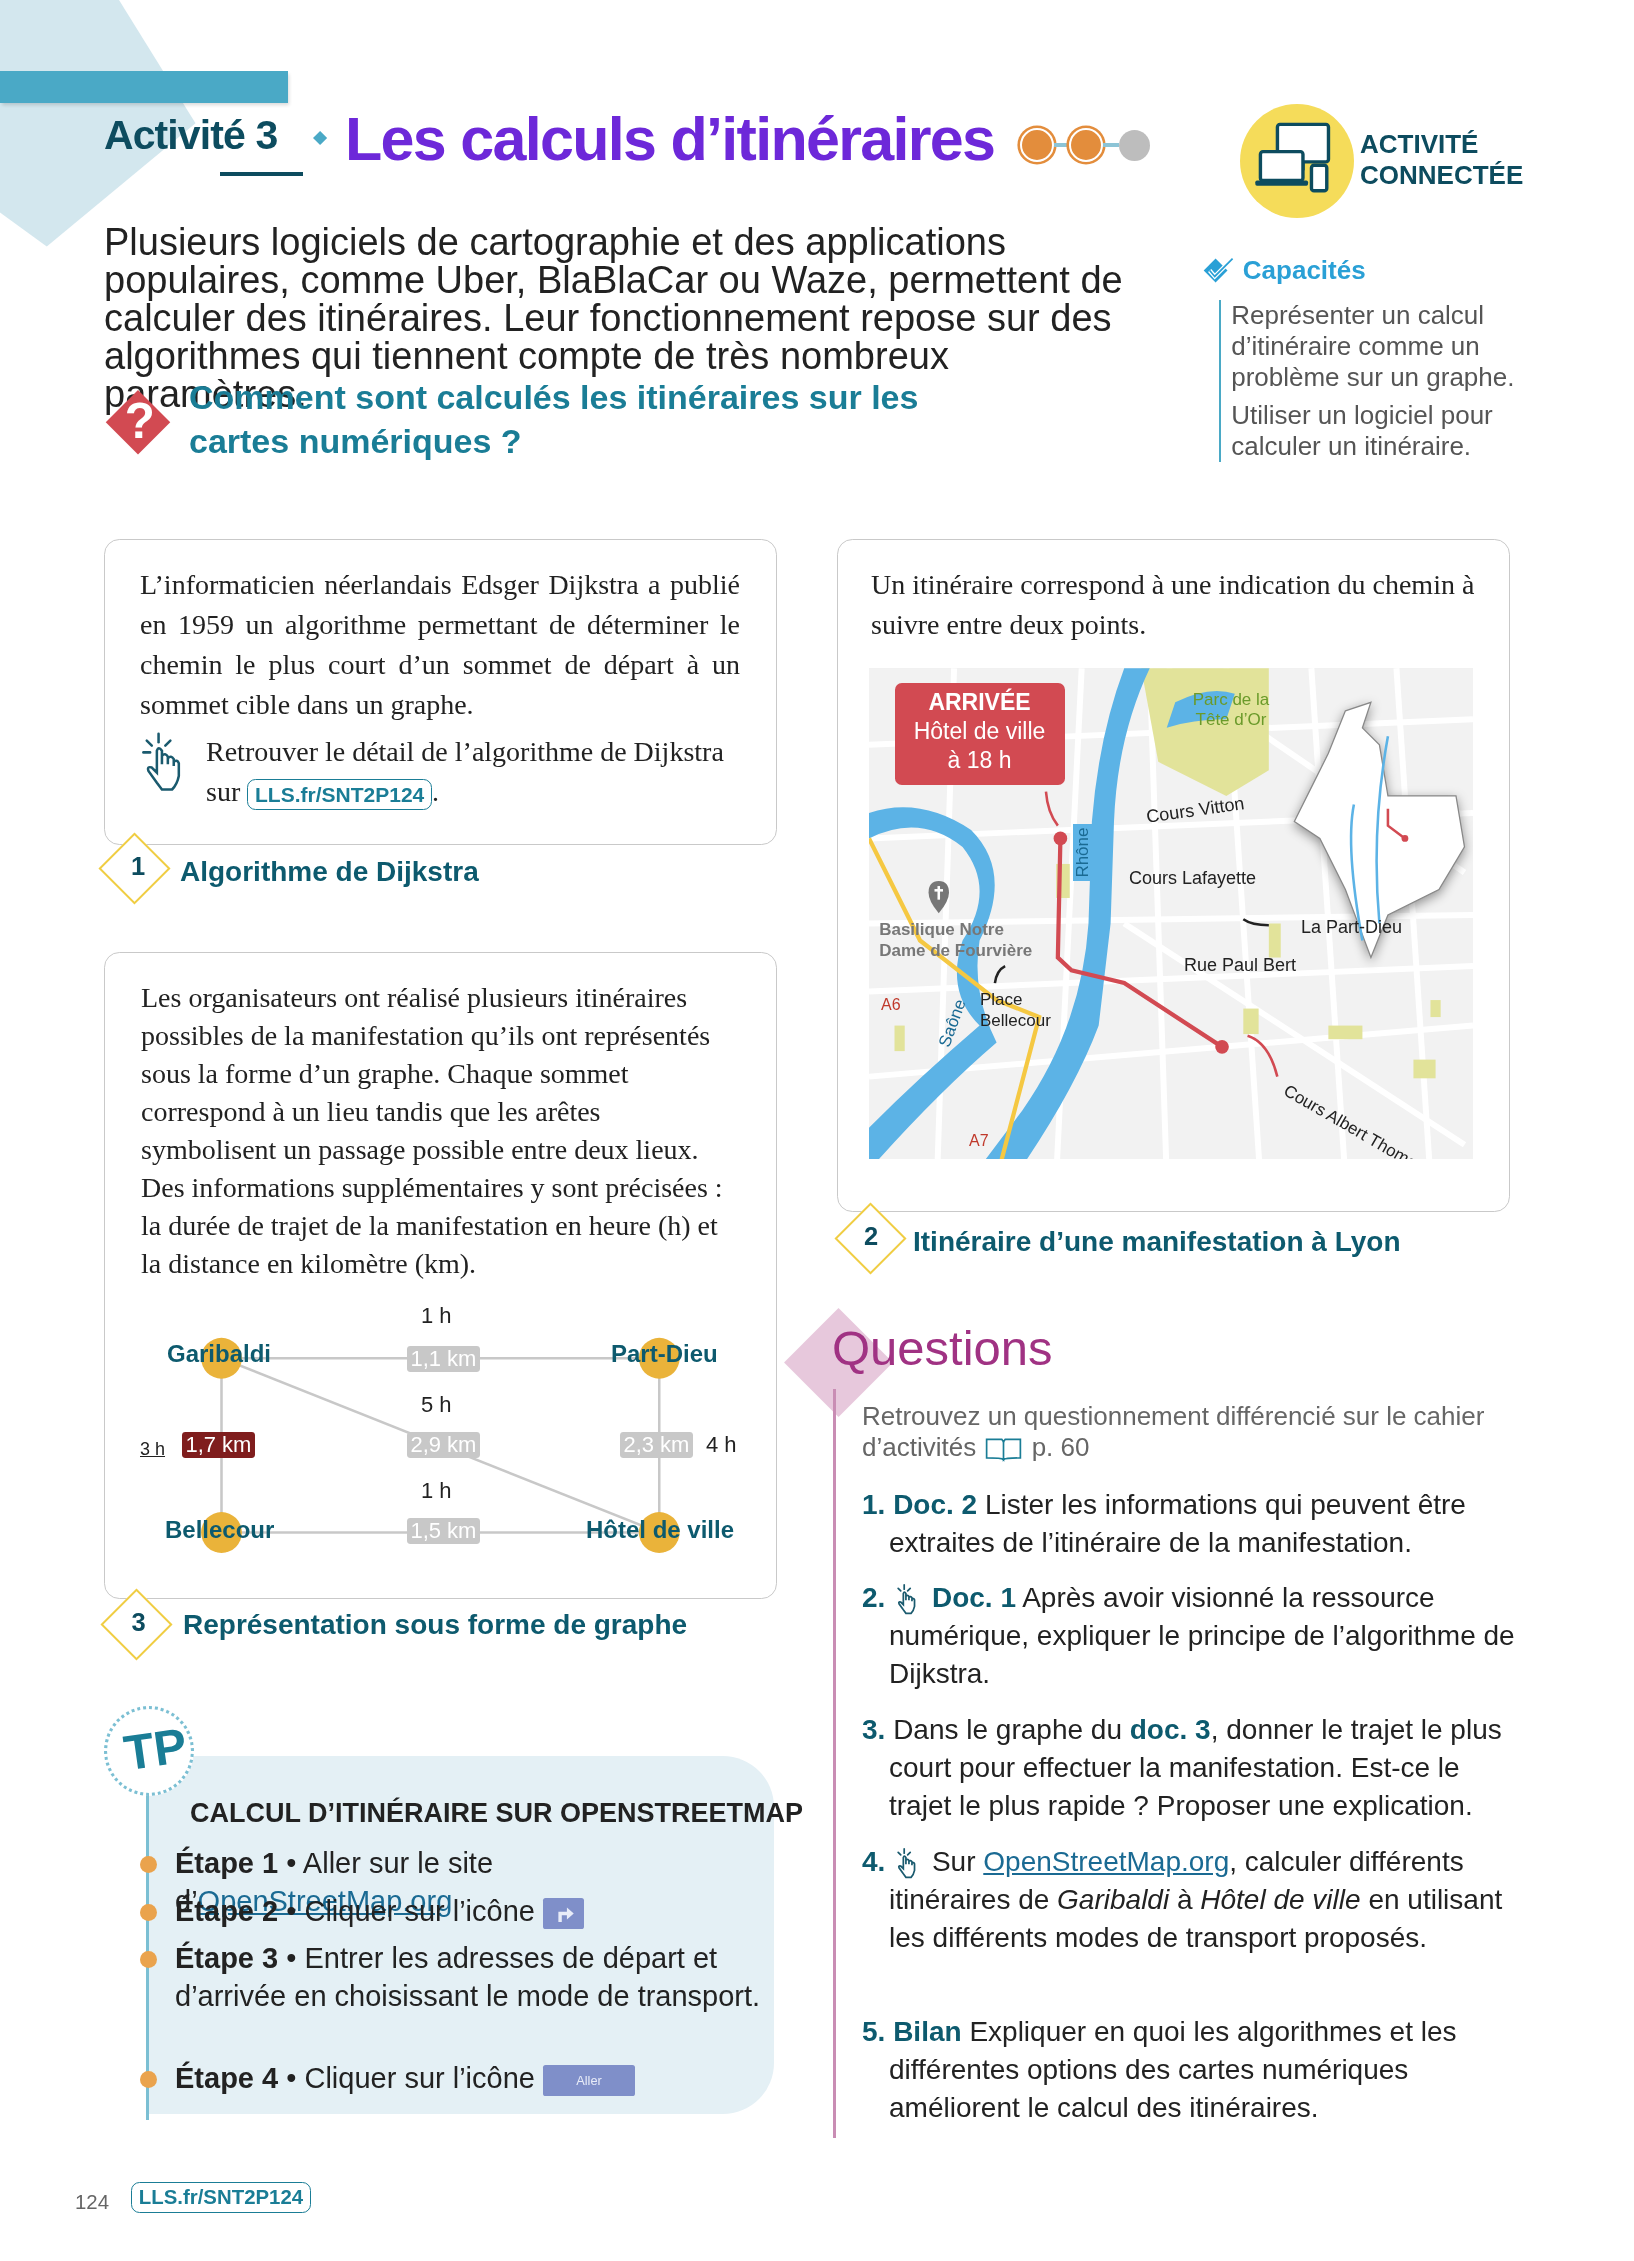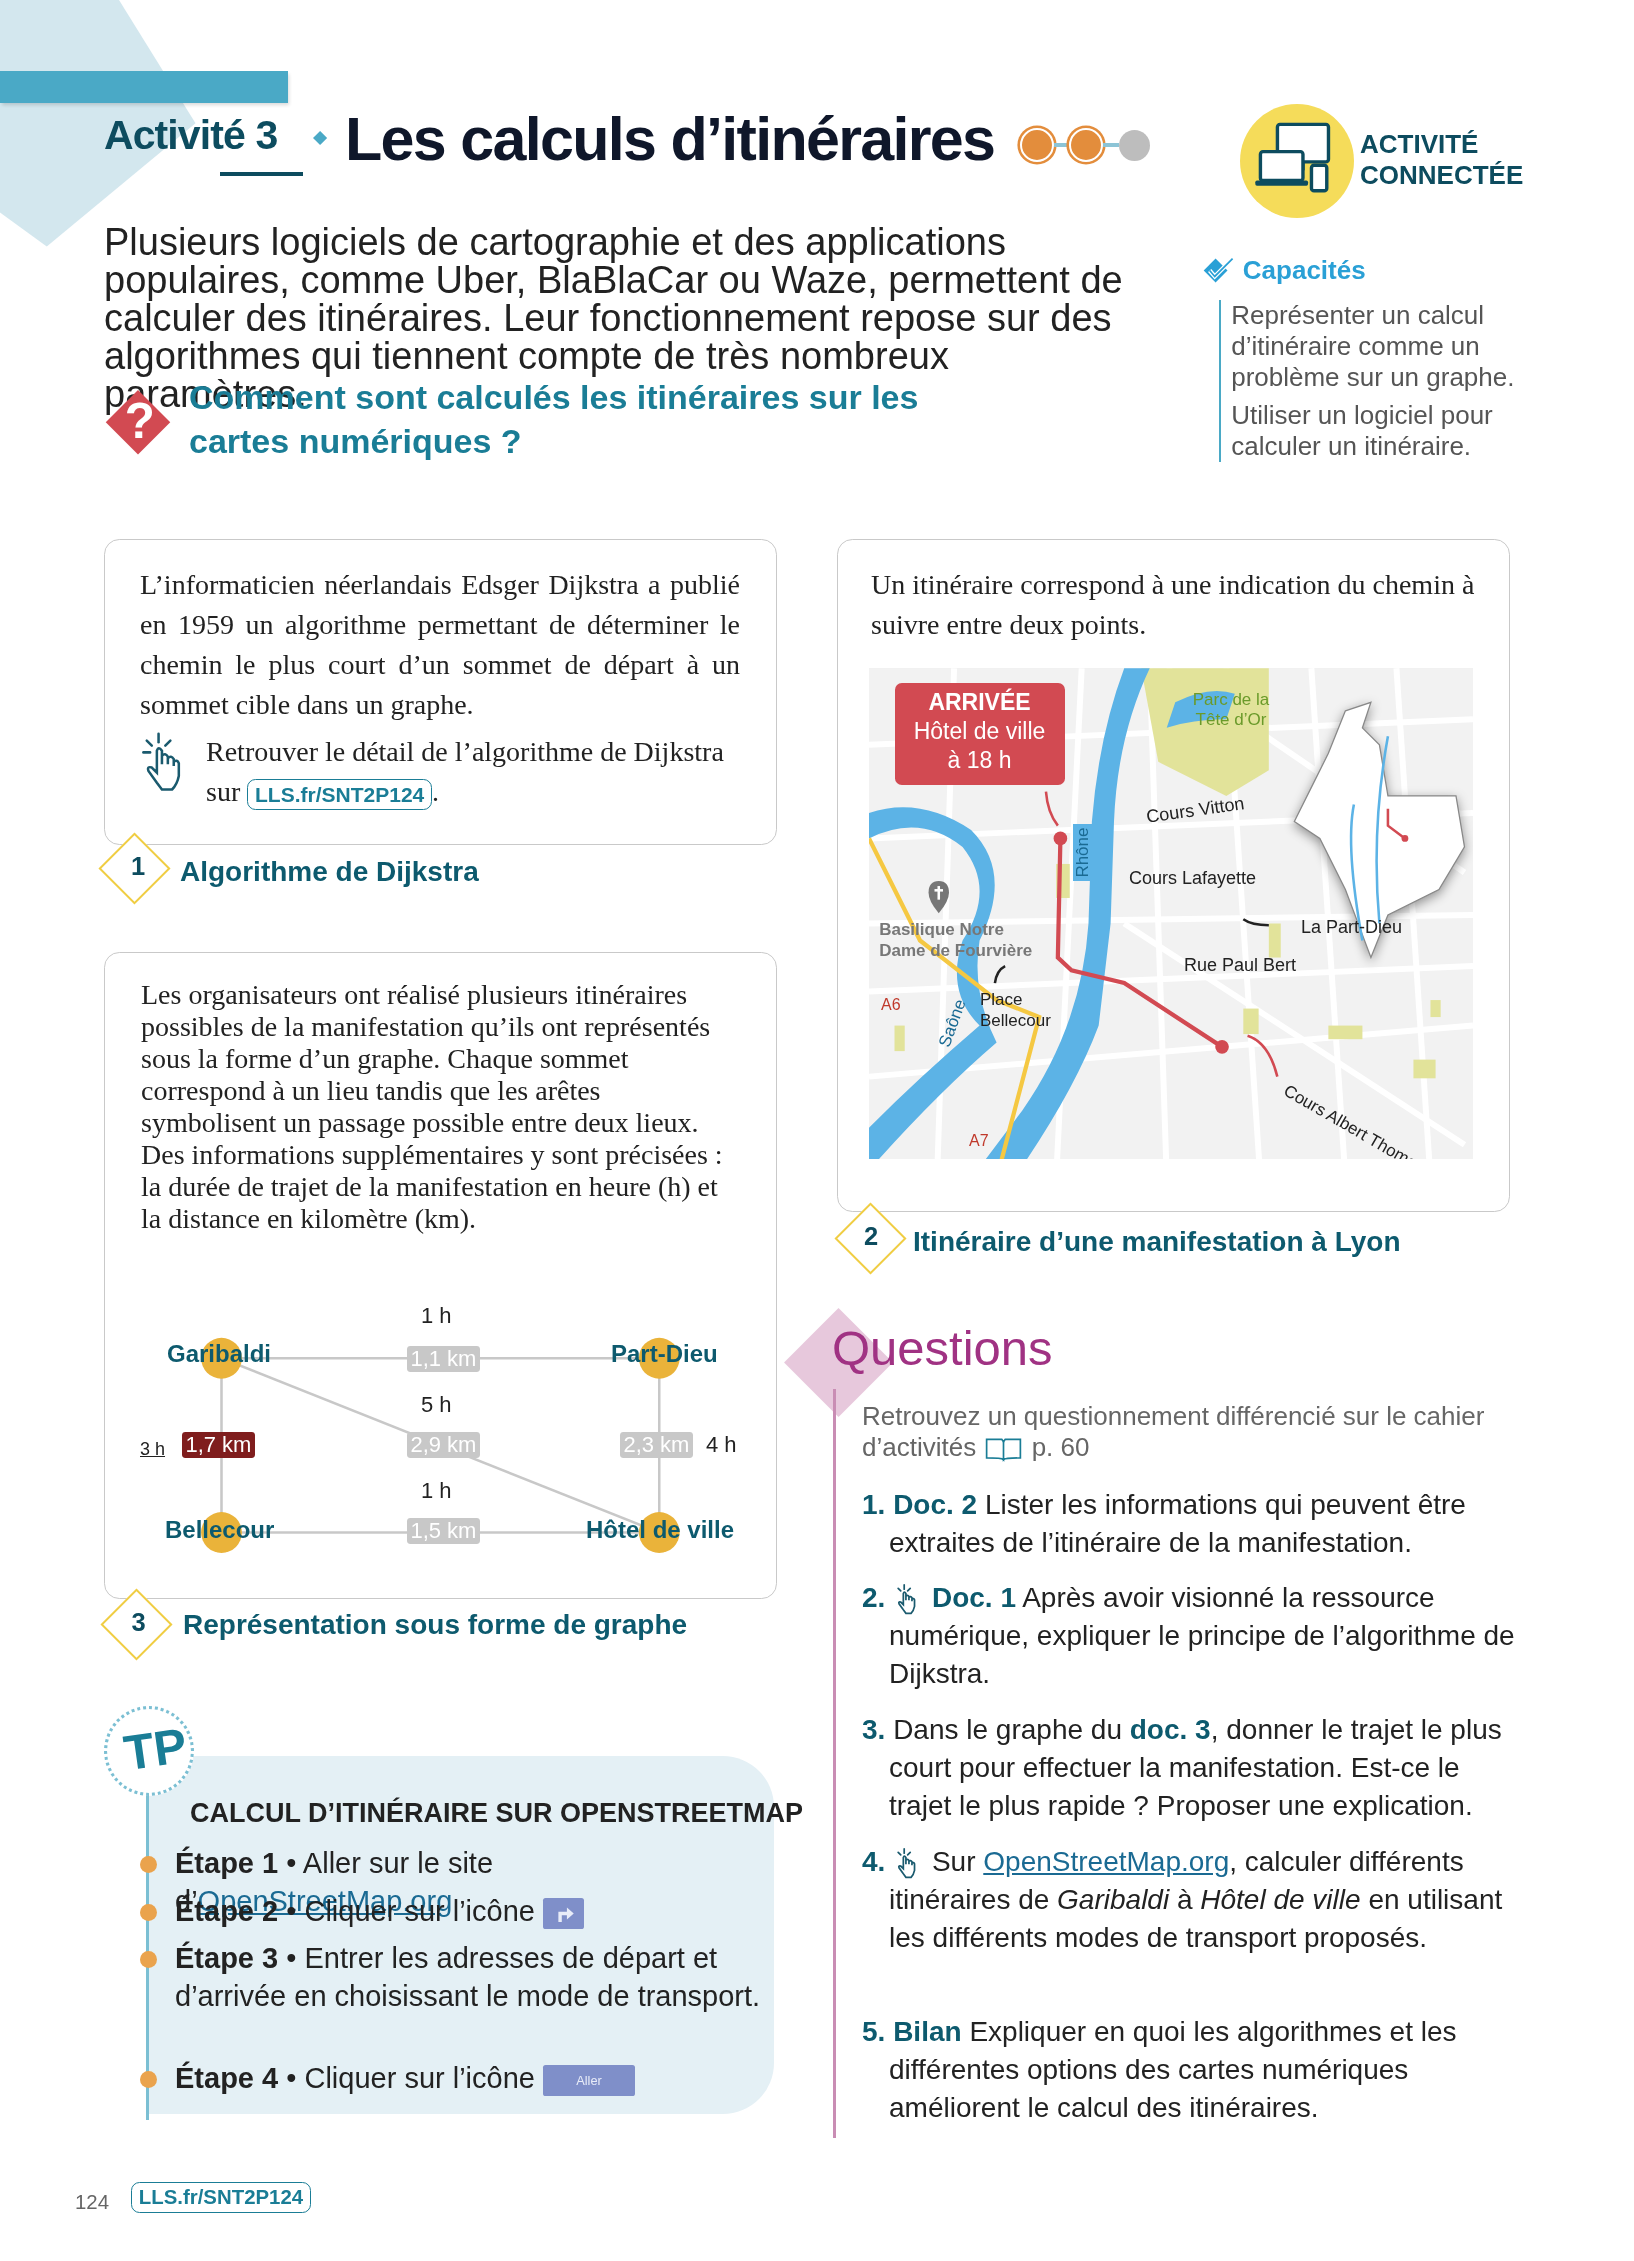--- a/index.html
+++ b/index.html
@@ -4,21 +4,21 @@
 <style>
   * { box-sizing: border-box; margin: 0; padding: 0; }
   html, body { width: 1635px; height: 2261px; background: #ffffff; overflow: hidden; }
   body { position: relative; font-family: "Liberation Sans Narrow", "Liberation Sans", "DejaVu Sans", sans-serif; color: #222; }
   .abs { position: absolute; }
   .corner-bar { position: absolute; left: 0; top: 71px; width: 288px; height: 32px; background: #4aa9c6; box-shadow: 1.7px 2.6px 3.4px rgba(0,0,0,0.15); }
 
   .act-label { left: 104px; top: 112px; font-size: 41px; font-weight: bold; color: #0d4c5f; letter-spacing: -0.9px; font-family: "Liberation Sans", sans-serif; }
   .act-underline { left: 220px; top: 172px; width: 83px; height: 4.3px; background: #0d4c5f; }
   .act-dot { left: 315px; top: 133px; width: 10.2px; height: 10.2px; background: #4aa9c6; transform: rotate(45deg); }
-  .title { left: 345px; top: 104px; font-size: 61px; font-weight: bold; color: #0f172a; letter-spacing: -1.7px; font-family: "Liberation Sans", sans-serif; }
+  .title { left: 345px; top: 104px; font-size: 61px; font-weight: bold; color: #6d28d9; letter-spacing: -1.7px; font-family: "Liberation Sans", sans-serif; }
   .diff { left: 1020px; top: 128px; display: flex; align-items: center; }
   .diff .dot { width: 34px; height: 34px; border-radius: 50%; background: #e38d3c; border: 2.6px solid #fff; box-shadow: 0 0 0 2.6px #e38d3c; }
   .diff .dot.off { background: #bdbdbd; box-shadow: none; border: none; width: 31px; height: 31px; }
   .diff .link { width: 15.3px; height: 3.4px; background: #8cc4d6; }
 
   .conn-circle { left: 1240px; top: 104px; width: 114px; height: 114px; border-radius: 50%; background: #f5dc5a; }
   .conn-text { left: 1360px; top: 129px; font-size: 26px; font-weight: bold; color: #0d4c5f; line-height: 31px; }
 
   .intro { left: 104px; top: 223px; width: 1047px; font-size: 38px; line-height: 38px; color: #222; }
 
@@ -40,21 +40,21 @@
 
   .cap-diamond { width: 51px; height: 51px; border: 2.6px solid #f0cd42; transform: rotate(45deg); background: #fff; }
   .cap-num { font-size: 25.5px; font-weight: bold; color: #0d4c5f; }
   .caption { font-size: 28px; font-weight: bold; color: #0d5a6e; }
 
   .doc2 { left: 837px; top: 539px; width: 673px; height: 673px; }
   .doc2-text { left: 871px; top: 565px; width: 609px; font-size: 28px; line-height: 40px; }
   .map { left: 869px; top: 668px; width: 604px; height: 491px; background: #f2f2f2; overflow: hidden; }
 
   .doc3 { left: 104px; top: 952px; width: 673px; height: 647px; }
-  .doc3-text { left: 141px; top: 979px; width: 600px; font-size: 28px; line-height: 32px; }
+  .doc3-text { left: 141px; top: 979px; width: 600px; font-size: 28px; line-height: 38px; }
   .graph { left: 119px; top: 1303px; width: 647px; height: 272px; }
 
   .tp-panel { left: 146px; top: 1756px; width: 628px; height: 358px; background: #e4f0f5; border-radius: 51px 51px 51px 0; }
   .tp-badge { left: 104px; top: 1706px; width: 90px; height: 90px; border-radius: 50%; border: 3.4px dotted #7bbfd3; background: #fff; }
   .tp-badge span { position: absolute; left: 17px; top: 12px; font-size: 49px; font-weight: bold; color: #1a7d96; transform: rotate(-8deg); font-family: "Liberation Sans", sans-serif; }
   .tp-line { left: 146px; top: 1796px; width: 3.4px; height: 324px; background: #7bbfd3; }
   .tp-title { left: 190px; top: 1798px; font-size: 27px; font-weight: bold; color: #222; }
   .tp-step { left: 175px; font-size: 29px; line-height: 38px; color: #222; width: 596px; }
   .tp-step b { font-weight: bold; }
   .tp-bullet { width: 17px; height: 17px; border-radius: 50%; background: #eaa34d; left: 140px; }

